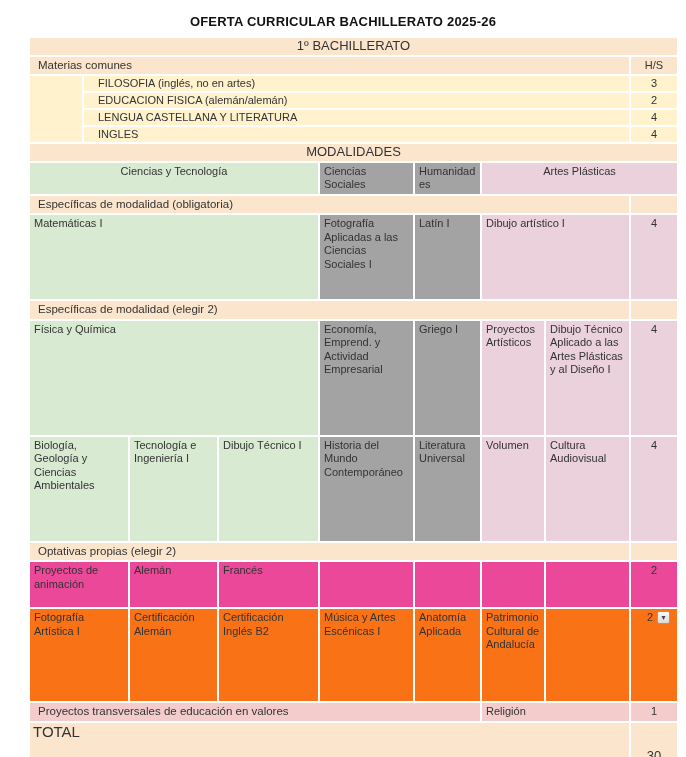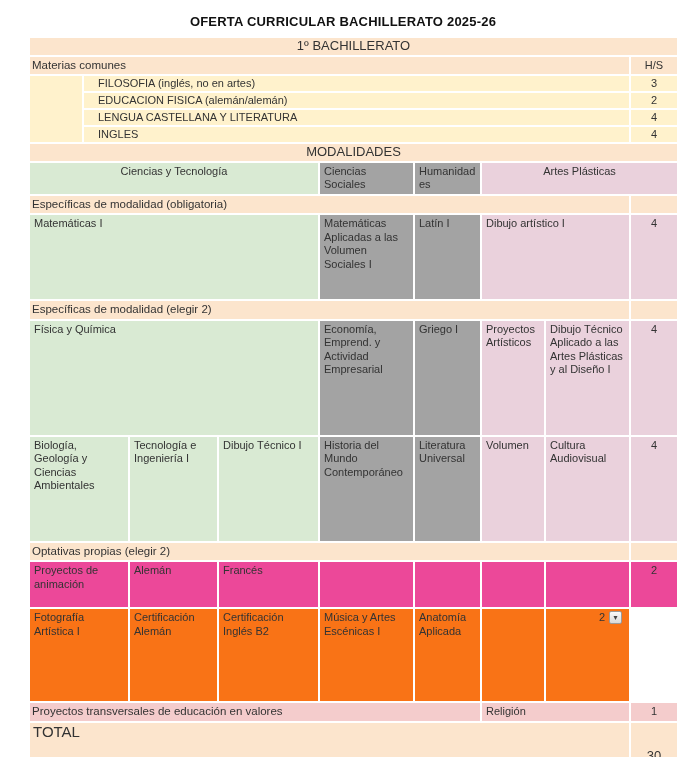--- a/index.html
+++ b/index.html
@@ -19,21 +19,21 @@
     column-gap:2px;margin-bottom:2px;
   }
   .c{
     font-size:11px;line-height:13.5px;padding:2px 4px;box-sizing:border-box;
     overflow:hidden;overflow-wrap:anywhere;
   }
   .sp2{grid-column:span 2}.sp3{grid-column:span 3}.sp5{grid-column:span 5}
   .sp7{grid-column:span 7}.sp8{grid-column:span 8}
   .center{text-align:center}
   .banner{font-size:13px;text-align:center;padding-top:1px;}
-  .section-label{padding-left:2px;font-size:11.5px;}
+  .section-label{padding-left:8px;font-size:11.5px;}
   .hnum{text-align:center;padding-left:2px;padding-right:2px;}
   .bg-peach{background:#FCE5CD}
   .bg-yellow{background:#FFF2CC}
   .bg-green{background:#D9EAD3}
   .bg-purple{background:#a3a3a3}
   .bg-pink{background:#EAD1DC}
   .bg-teal{background:#ec4899}
   .bg-blue{background:#f97316}
   .bg-red{background:#F4CCCC}
   
@@ -104,21 +104,21 @@
     <div class="c sp3 bg-pink center">Artes Plásticas</div>
   </div>
 
   <div class="trow h-sect">
     <div class="c sp7 bg-peach section-label">Específicas de modalidad (obligatoria)</div>
     <div class="c bg-peach"></div>
   </div>
 
   <div class="trow h-mate">
     <div class="c sp3 bg-green">Matemáticas I</div>
-    <div class="c bg-purple">Matemáticas Aplicadas a las Volumen Sociales I</div>
+    <div class="c bg-purple">Fotografía Aplicadas a las Ciencias Sociales I</div>
     <div class="c bg-purple">Latín I</div>
     <div class="c sp2 bg-pink">Dibujo artístico I</div>
     <div class="c bg-pink hnum">4</div>
   </div>
 
   <div class="trow h-sect">
     <div class="c sp7 bg-peach section-label">Específicas de modalidad (elegir 2)</div>
     <div class="c bg-peach"></div>
   </div>
 
@@ -157,20 +157,21 @@
     <div class="c bg-teal"></div>
     <div class="c bg-teal hnum">2</div>
   </div>
 
   <div class="trow h-blue">
     <div class="c bg-blue">Fotografía Artística I</div>
     <div class="c bg-blue">Certificación Alemán</div>
     <div class="c bg-blue">Certificación Inglés B2</div>
     <div class="c bg-blue">Música y Artes Escénicas I</div>
     <div class="c bg-blue">Anatomía Aplicada</div>
+    <div class="c bg-blue">Patrimonio Cultural de Andalucía</div>
     <div class="c bg-blue"></div>
     <div class="c bg-blue hours-dd">
       <span>2</span>
       <div class="dd-btn">▾</div>
     </div>
   </div>
 
   <div class="trow h-red">
     <div class="c sp5 bg-red section-label">Proyectos transversales de educación en valores</div>
     <div class="c sp2 bg-red">Religión</div>

